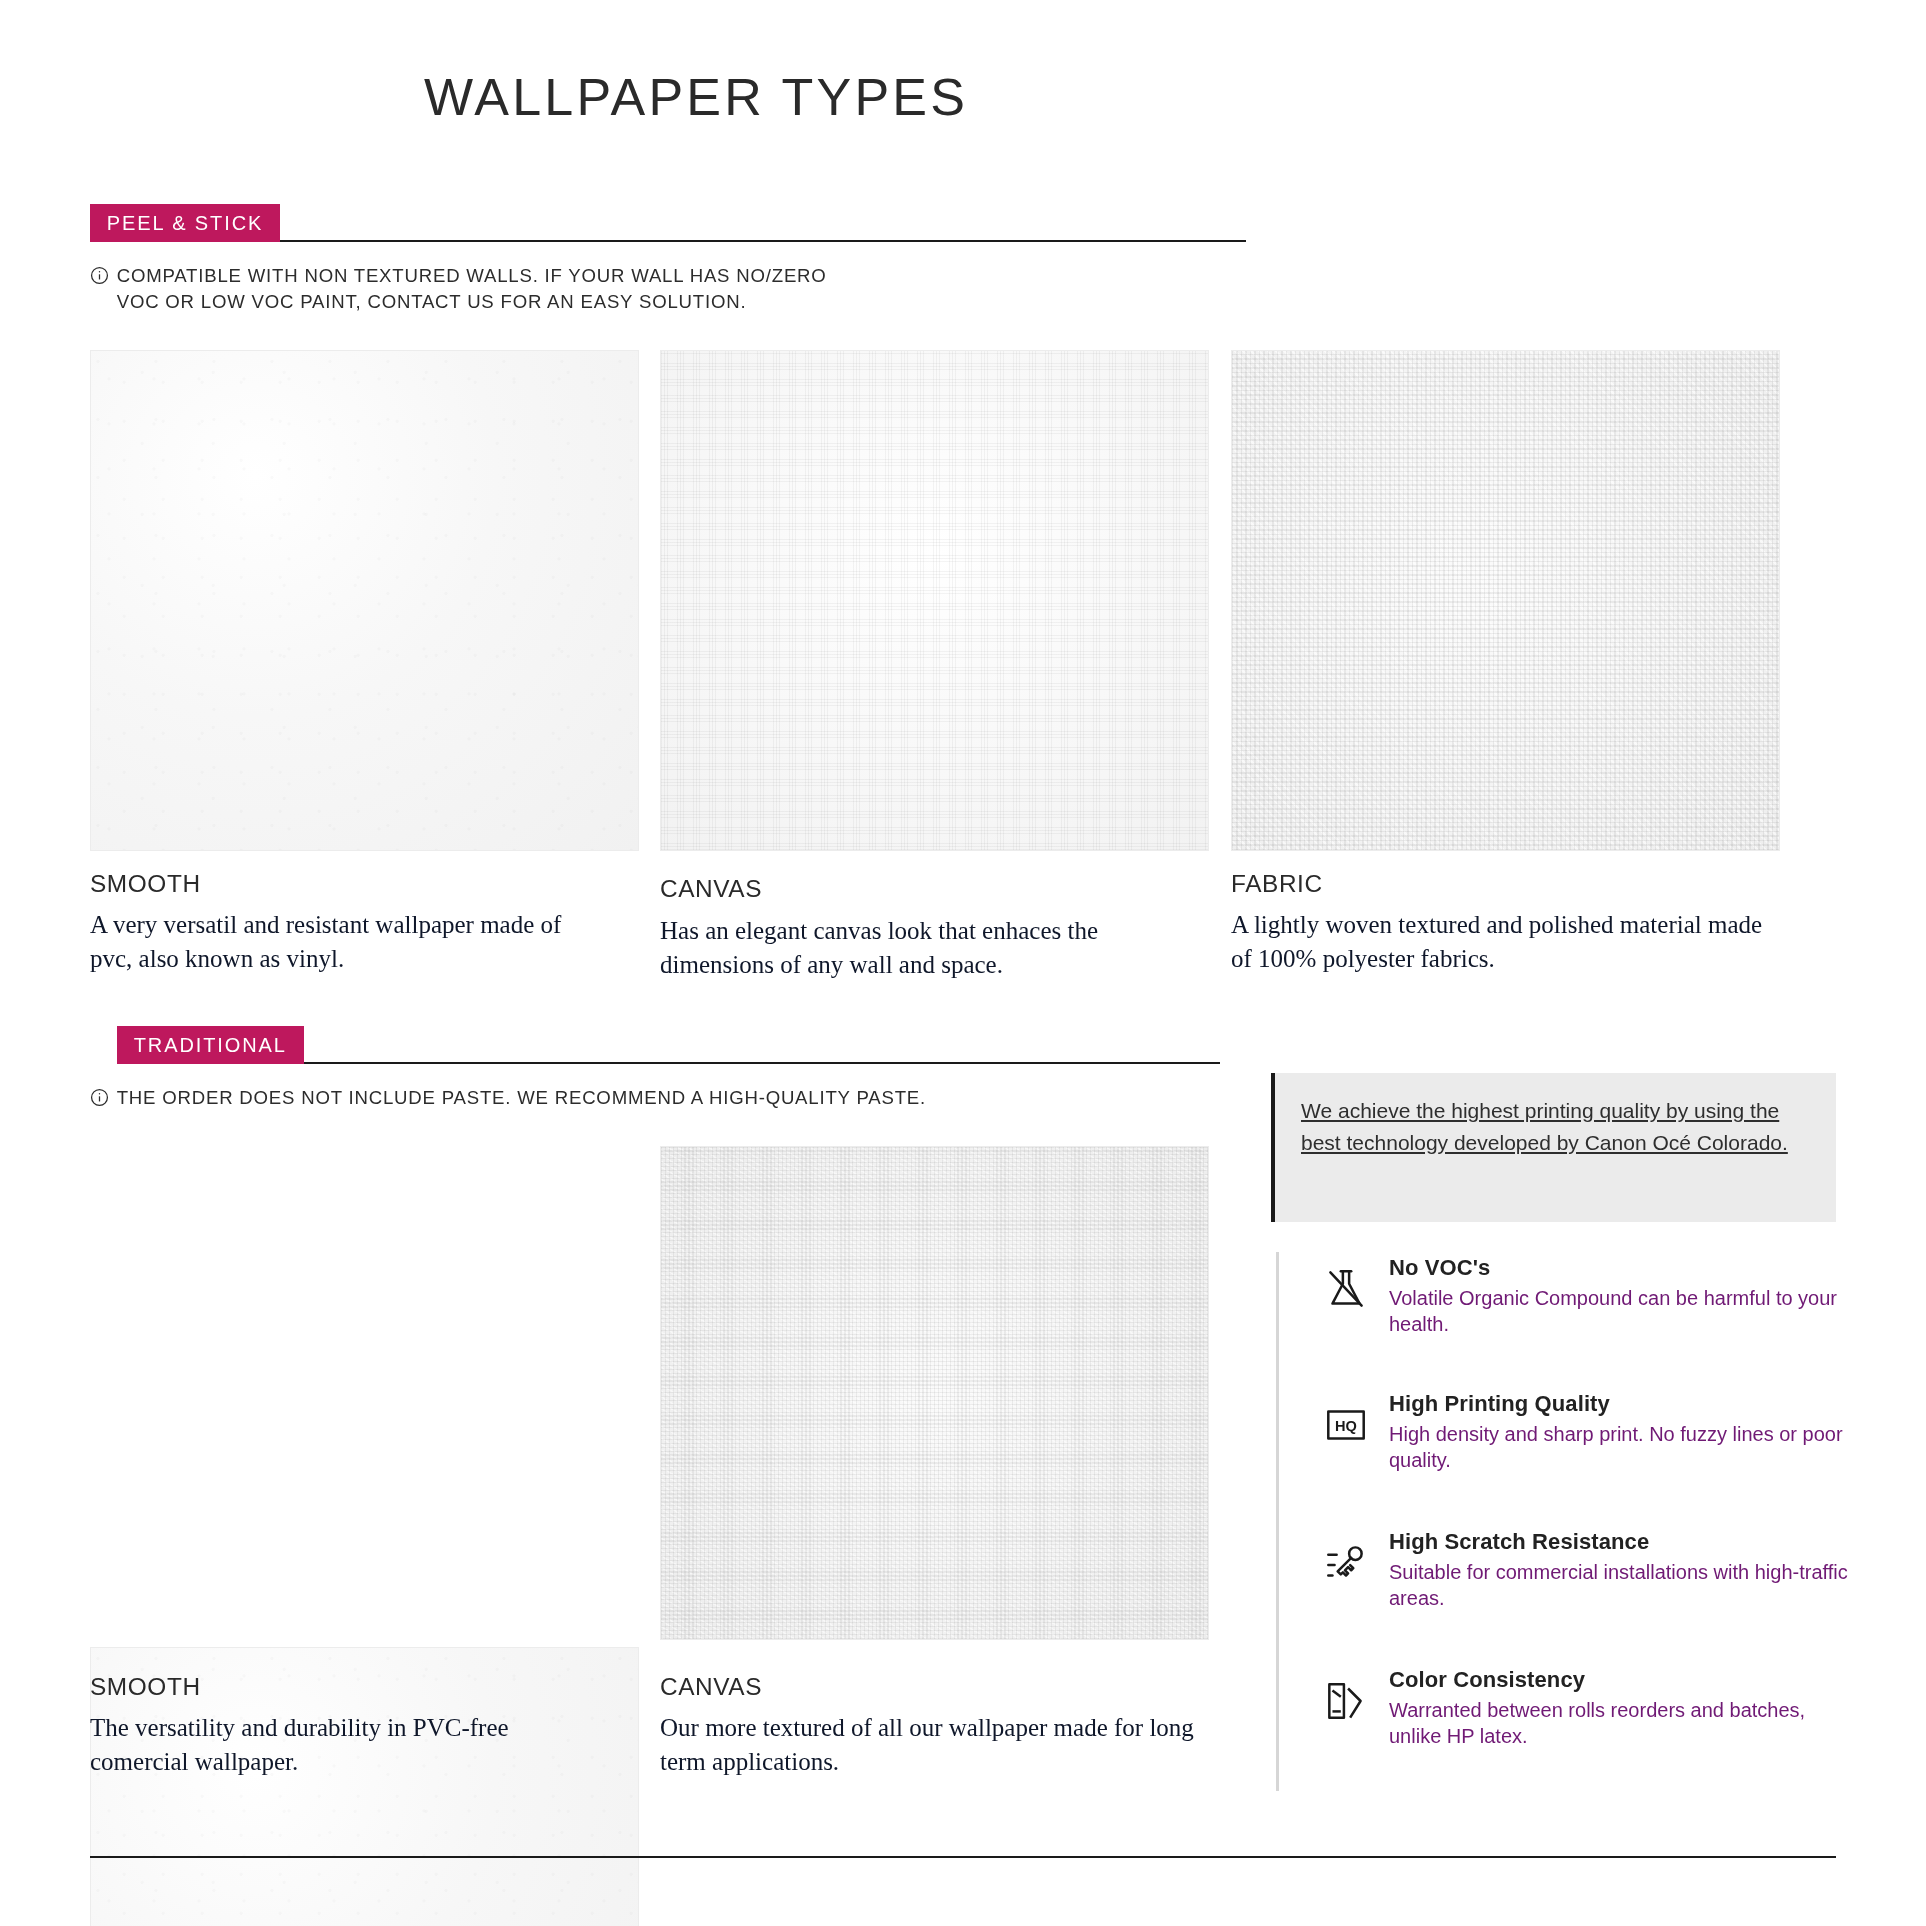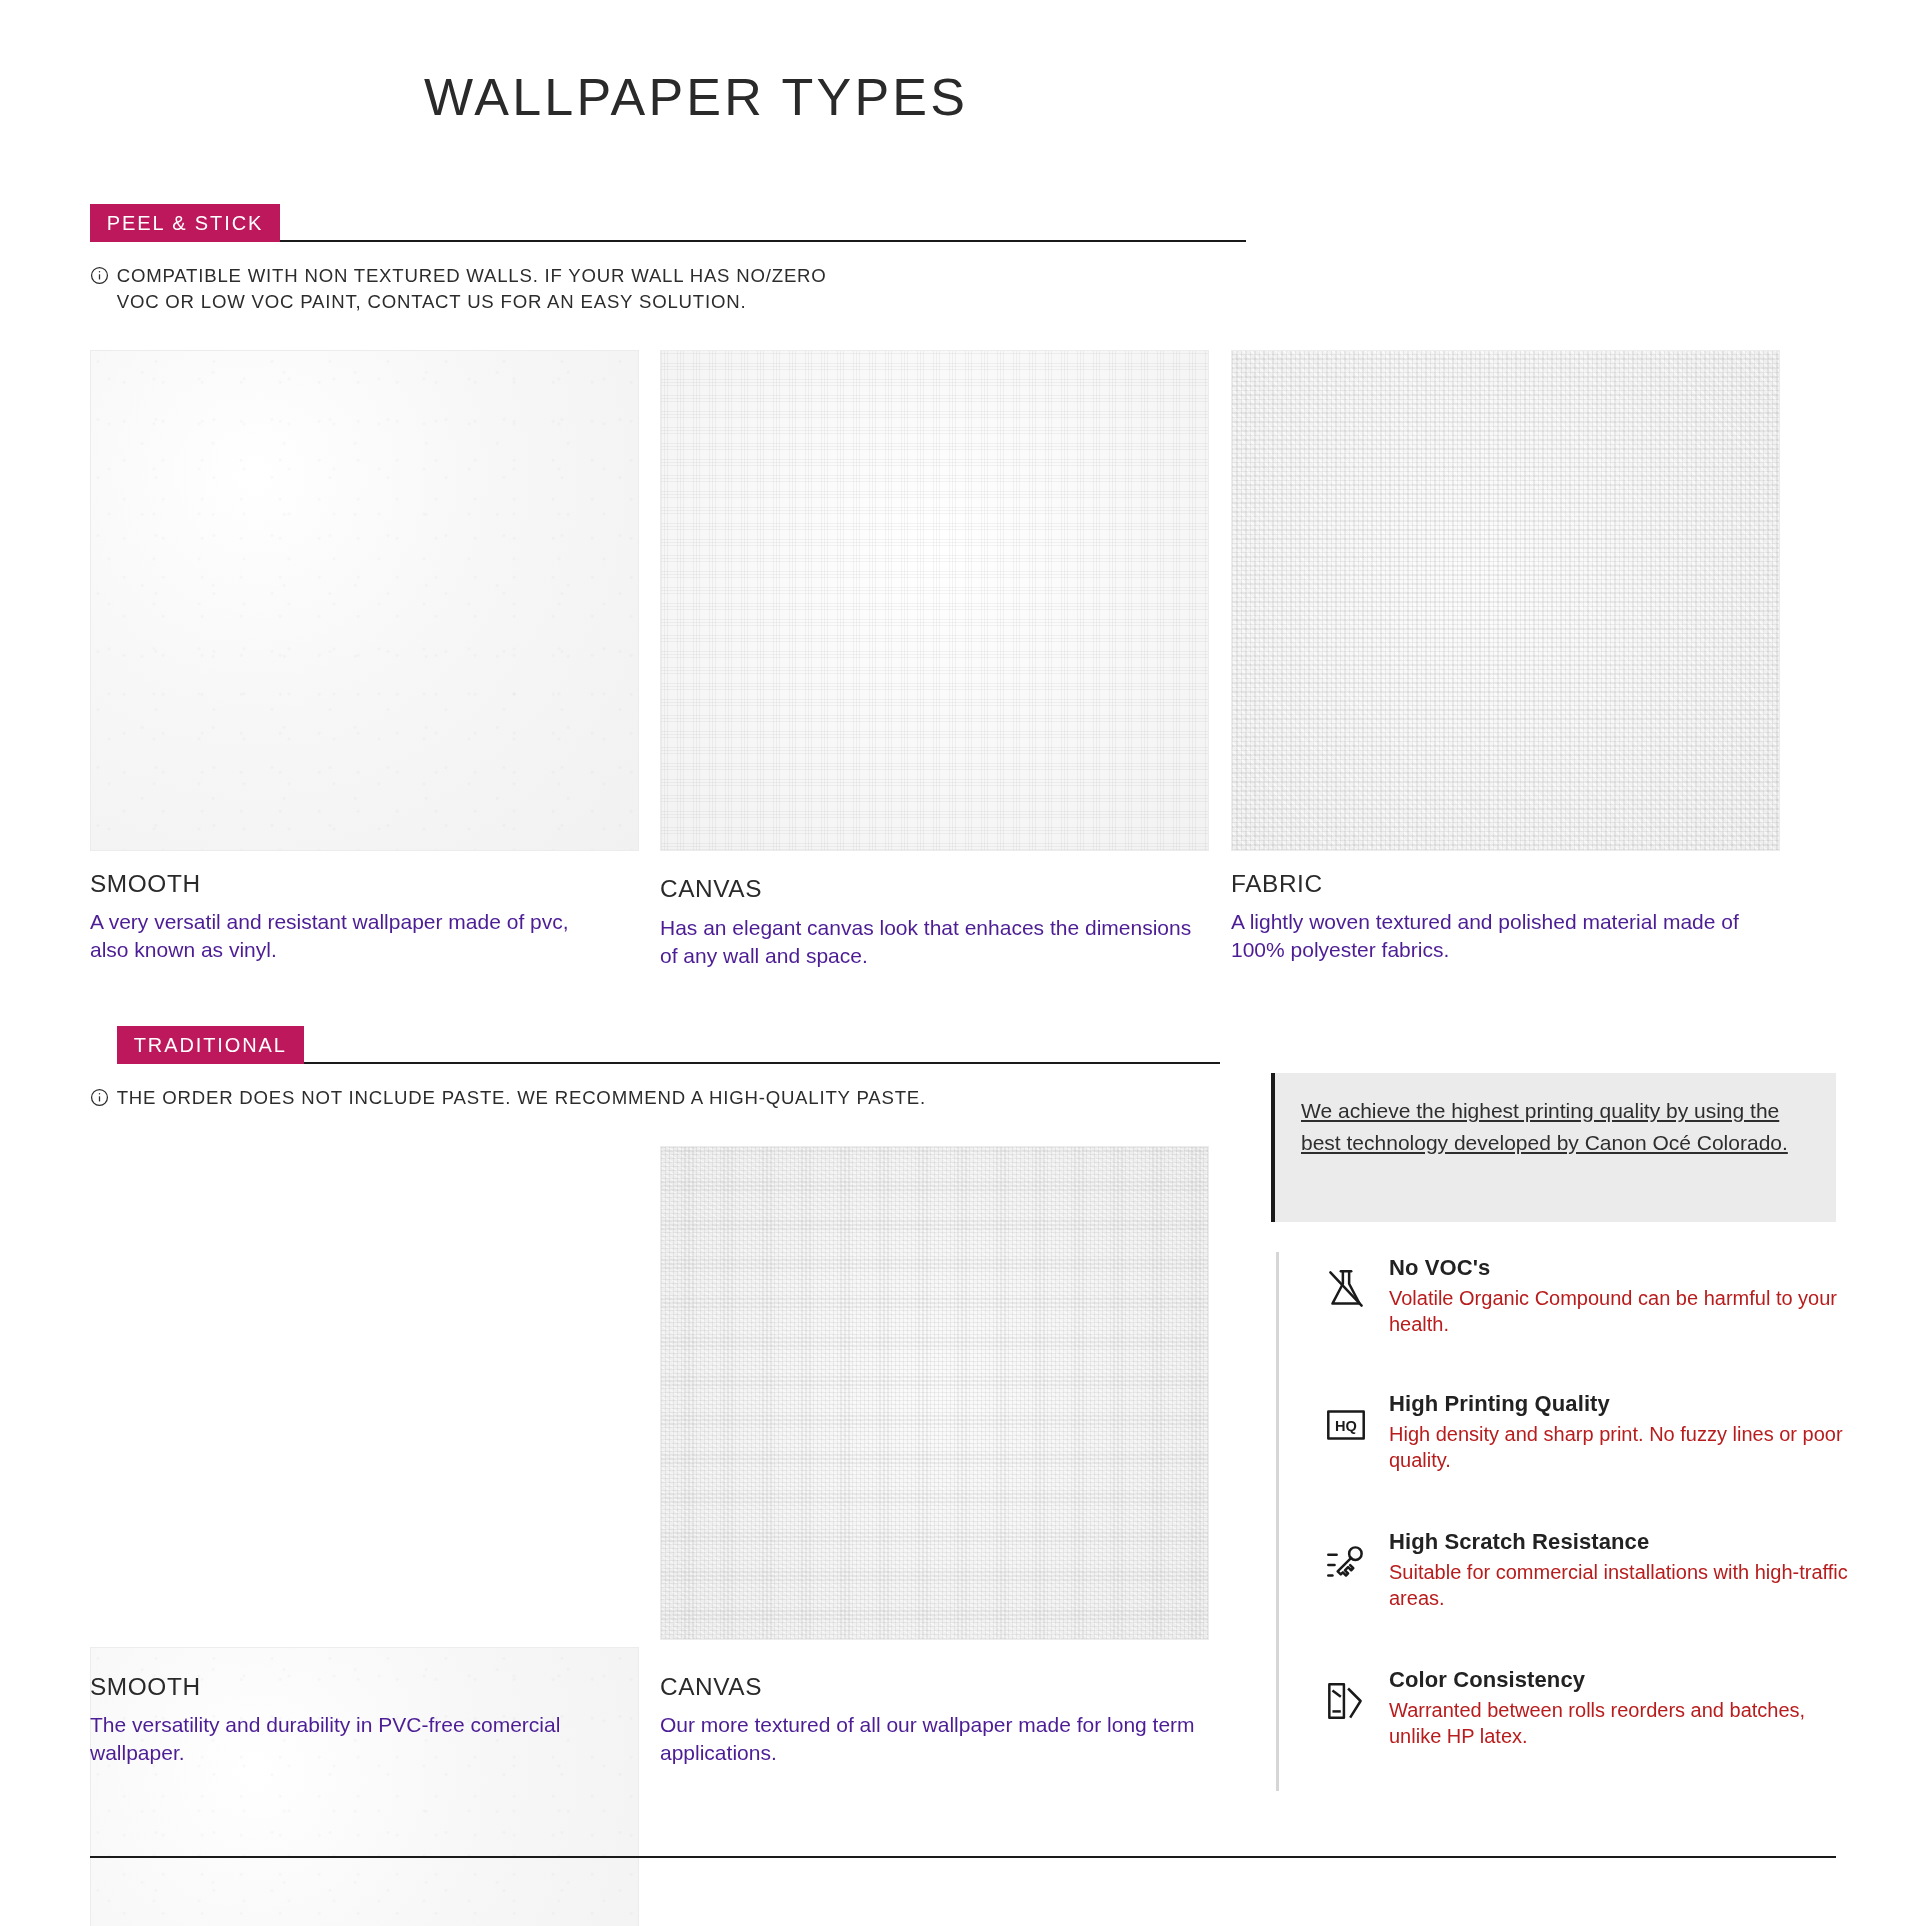--- a/index.html
+++ b/index.html
@@ -123,24 +123,25 @@
   .cap-title {
     position: absolute;
     font-size: 24.4px;
     letter-spacing: 0.6px;
     color: #2a2a2a;
     font-weight: 400;
     white-space: nowrap;
   }
   .cap-body {
     position: absolute;
-    font-size: 21px;
+    font-size: 25px;
     line-height: 1.35;
-    color: #4c1d95;
+    color: #0f172a;
     width: 552px;
+    font-family: Liberation Serif, serif;
   }
 
   
   .quote-box {
     position: absolute;
     left: 1271px;
     top: 1073px;
     width: 565px;
     height: 149px;
     background: #ebebeb;
@@ -182,21 +183,21 @@
   .f-title {
     font-size: 22px;
     font-weight: 700;
     color: #222;
     margin-bottom: 3.9px;
     letter-spacing: 0.1px;
   }
   .f-body {
     font-size: 20px;
     line-height: 1.33;
-    color: #b91c1c;
+    color: #701a75;
   }
 
   .bottom-rule {
     position: absolute;
     left: 90px;
     top: 1856px;
     width: 1746px;
     height: 1.9px;
     background: #1a1a1a;
   }

